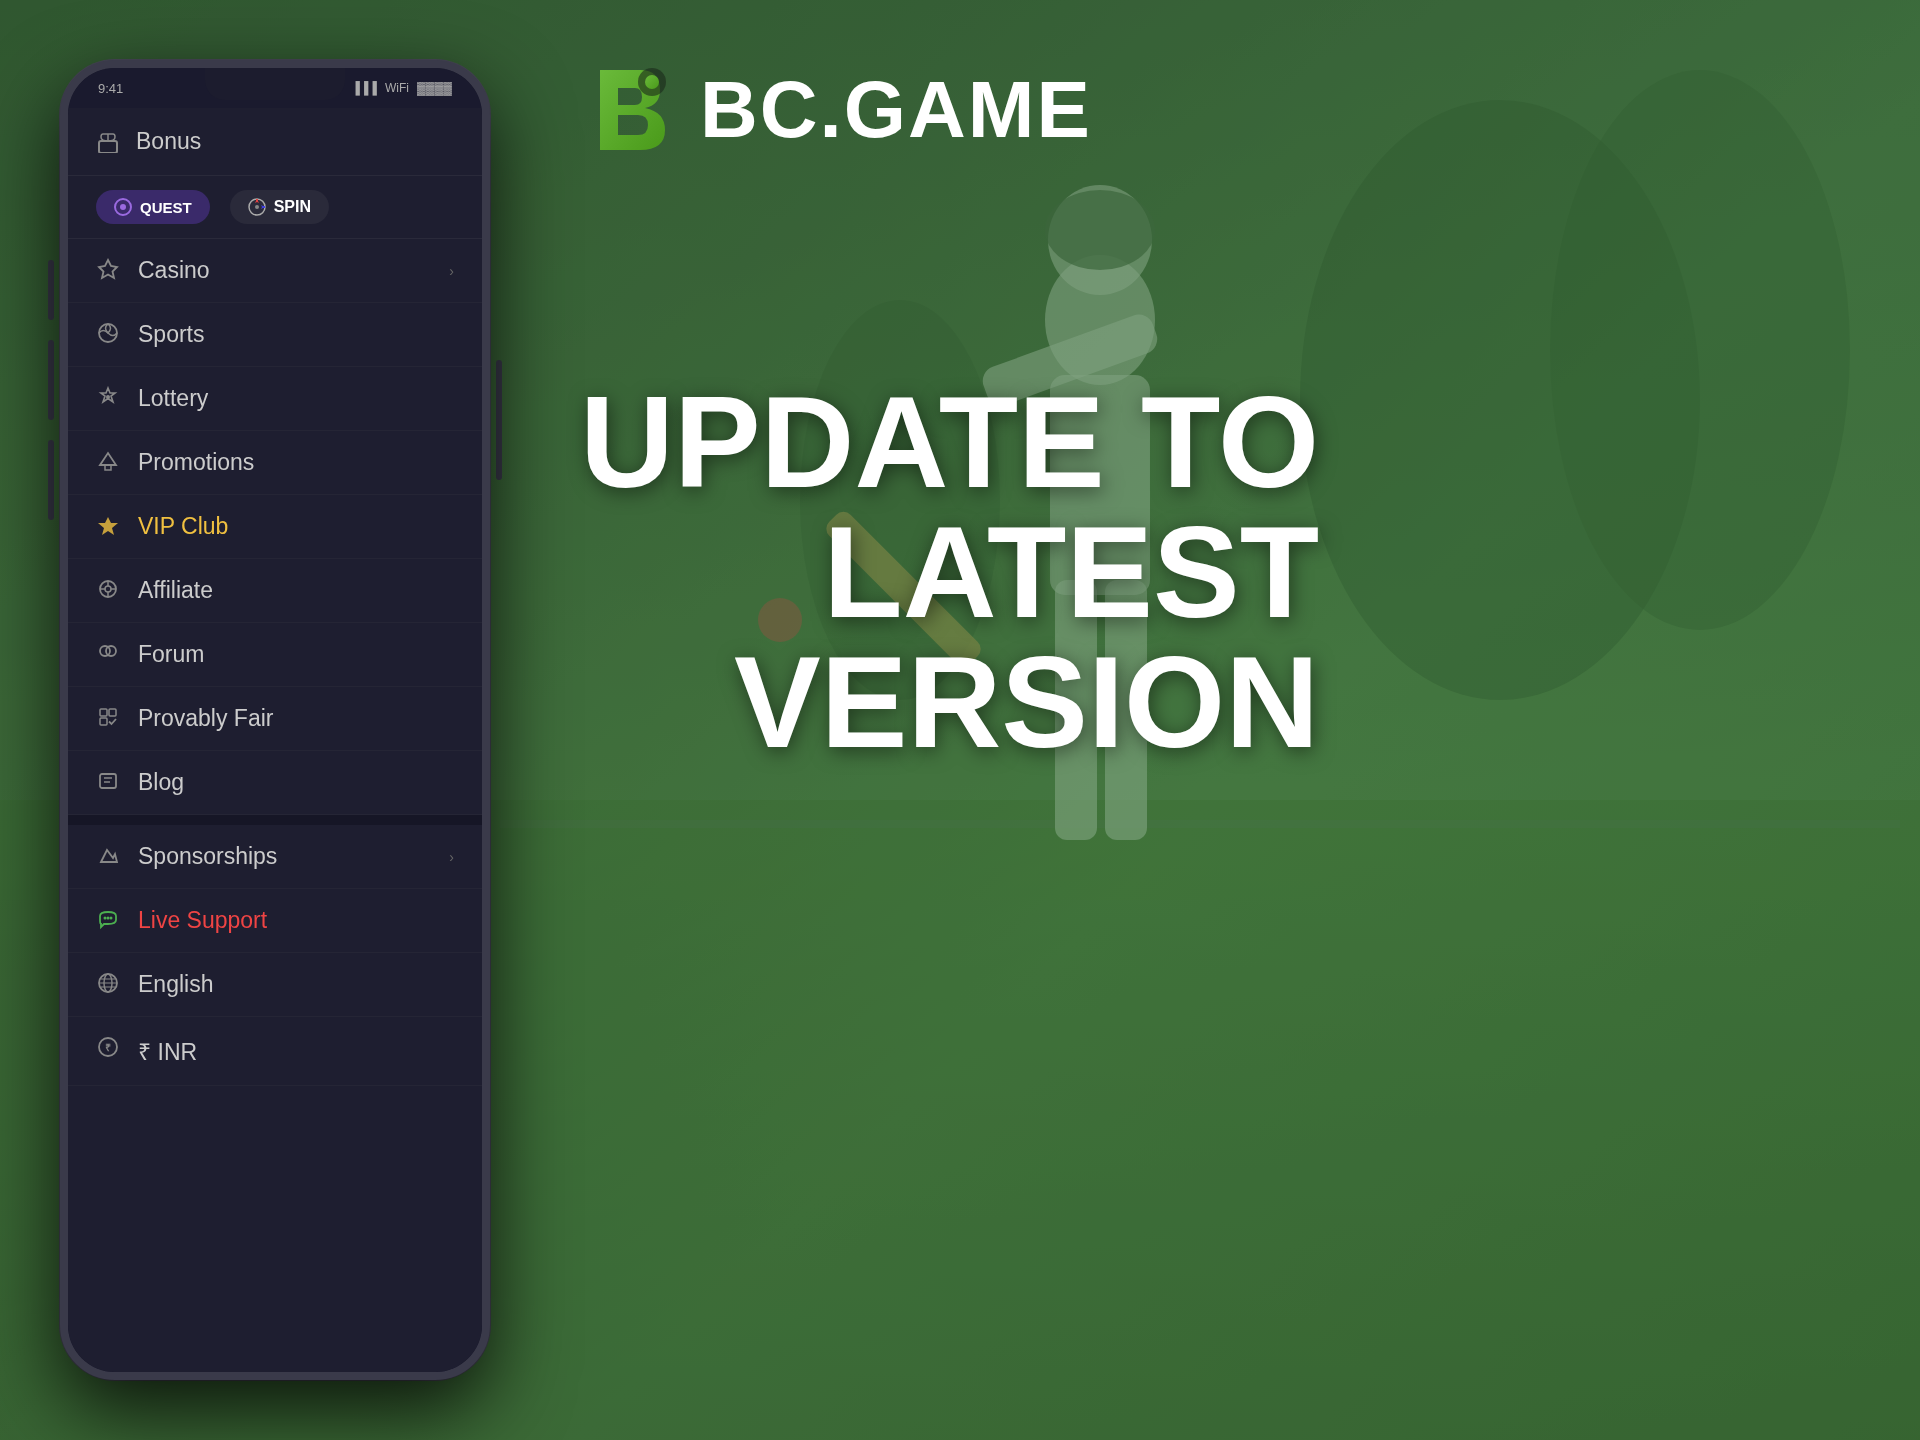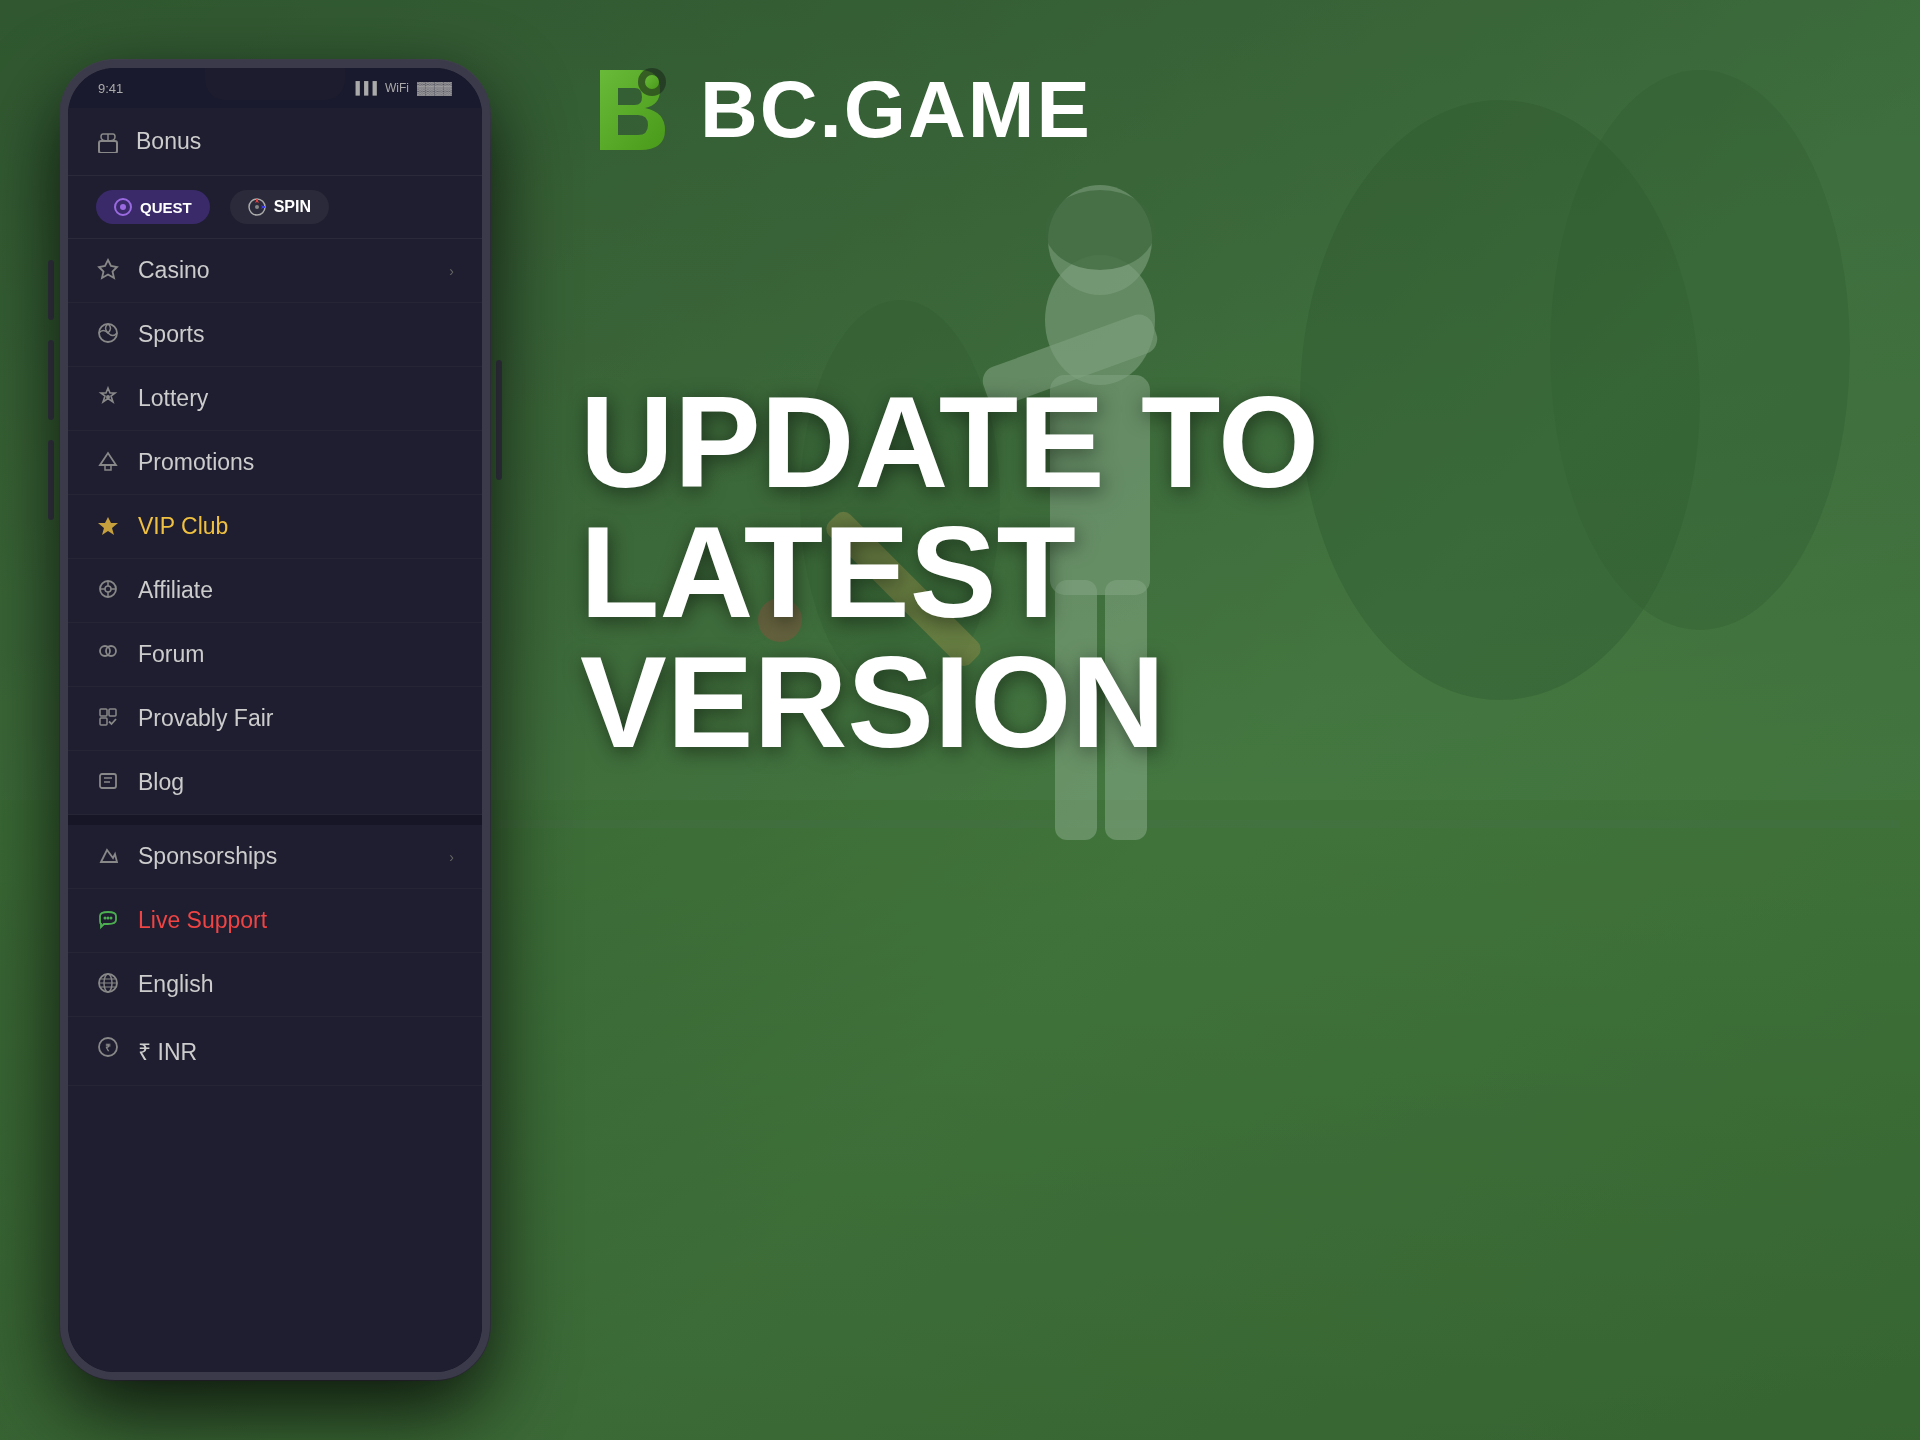--- a/index.html
+++ b/index.html
@@ -42,20 +42,21 @@
       position: absolute;
       left: 500px;
       top: 0;
       right: 0;
       bottom: 0;
       z-index: 10;
       display: flex;
       flex-direction: column;
       align-items: flex-start;
       padding: 60px 80px;
+      text-align: right;
     }
 
     
     .logo-area {
       display: flex;
       align-items: center;
       gap: 20px;
       margin-bottom: 200px;
     }
 

